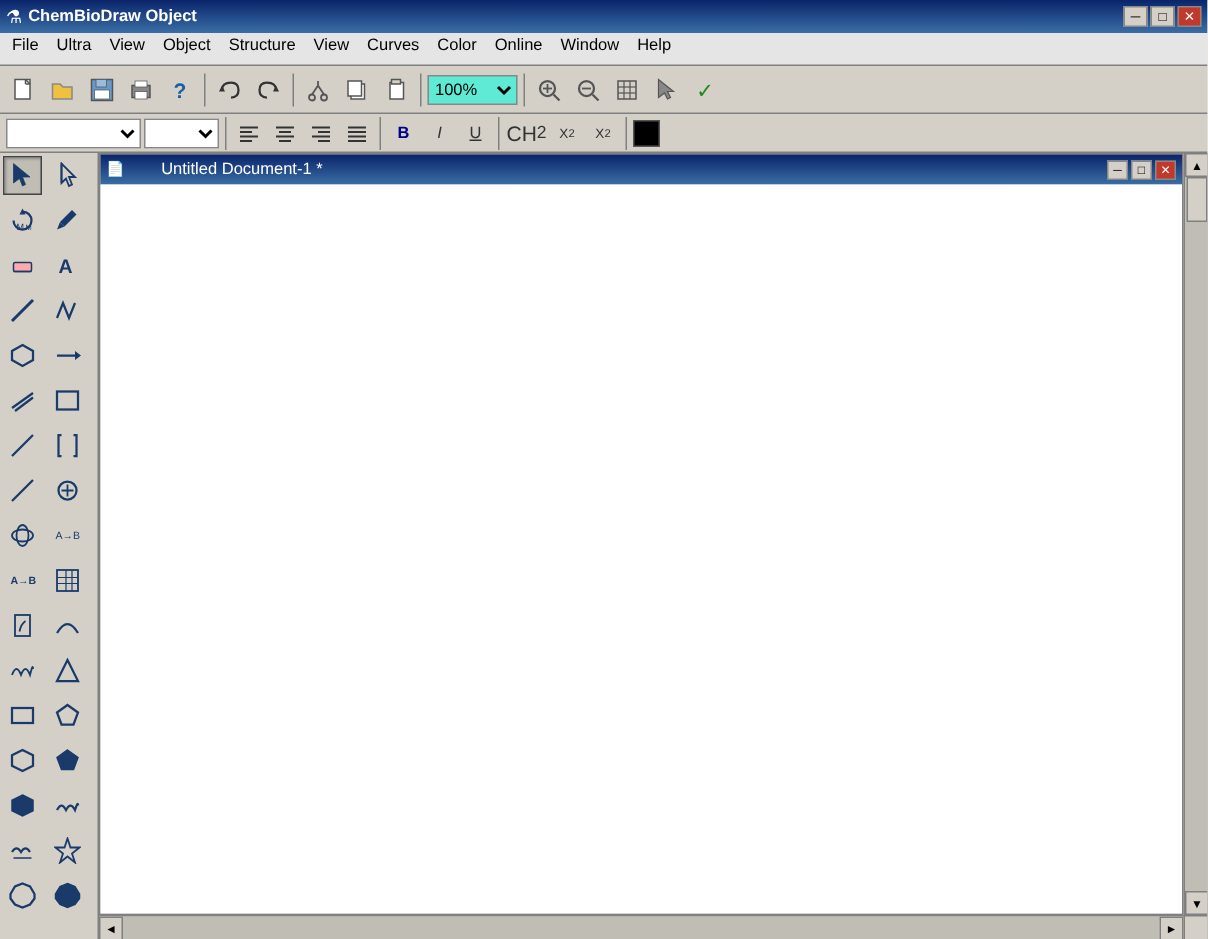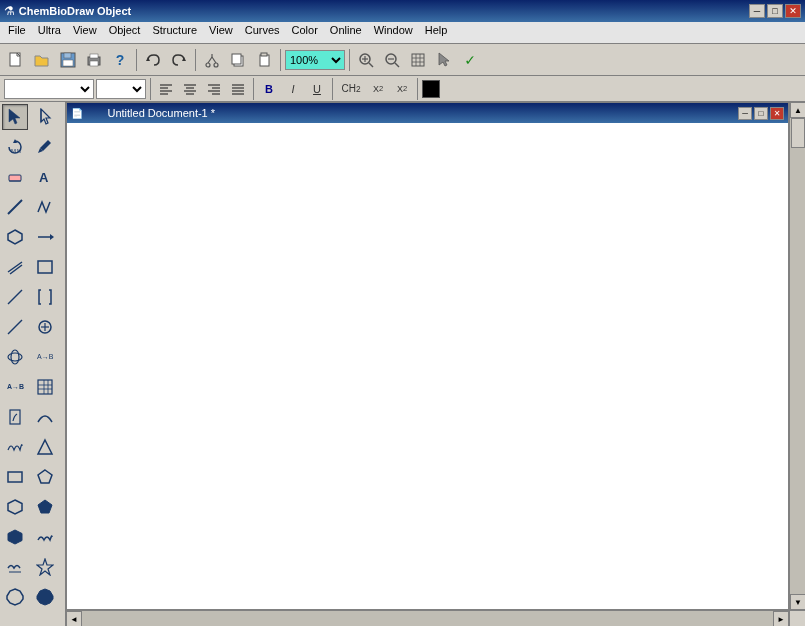--- a/index.html
+++ b/index.html
@@ -478,21 +478,21 @@
         <line x1="1" y1="5" x2="13" y2="5" stroke="#333" stroke-width="1.2"></line>
         <line x1="1" y1="8" x2="13" y2="8" stroke="#333" stroke-width="1.2"></line>
         <line x1="1" y1="11" x2="13" y2="11" stroke="#333" stroke-width="1.2"></line>
       </svg>
   </div>
   <div class="tb-separator"></div>
   <div class="fmt-btn bold" style="font-weight:bold; color:#00008b;">B</div>
   <div class="fmt-btn italic" style="font-style:italic; color:#333;">I</div>
   <div class="fmt-btn underline" style="text-decoration:underline; color:#333;">U</div>
   <div class="tb-separator"></div>
-  <div class="fmt-btn" style="font-size:10px; width:28px;">CH<sub>2</sub></div>
+  <div class="fmt-btn" style="font-size:14px; width:28px;">CH<sub>2</sub></div>
   <div class="fmt-btn" style="font-size:9px;">X<sub>2</sub></div>
   <div class="fmt-btn" style="font-size:9px;">X<sup>2</sup></div>
   <div class="tb-separator"></div>
   <div id="color-swatch"></div>
 </div>
 
 <div id="main-area">
 
   <div id="toolbox">
 

